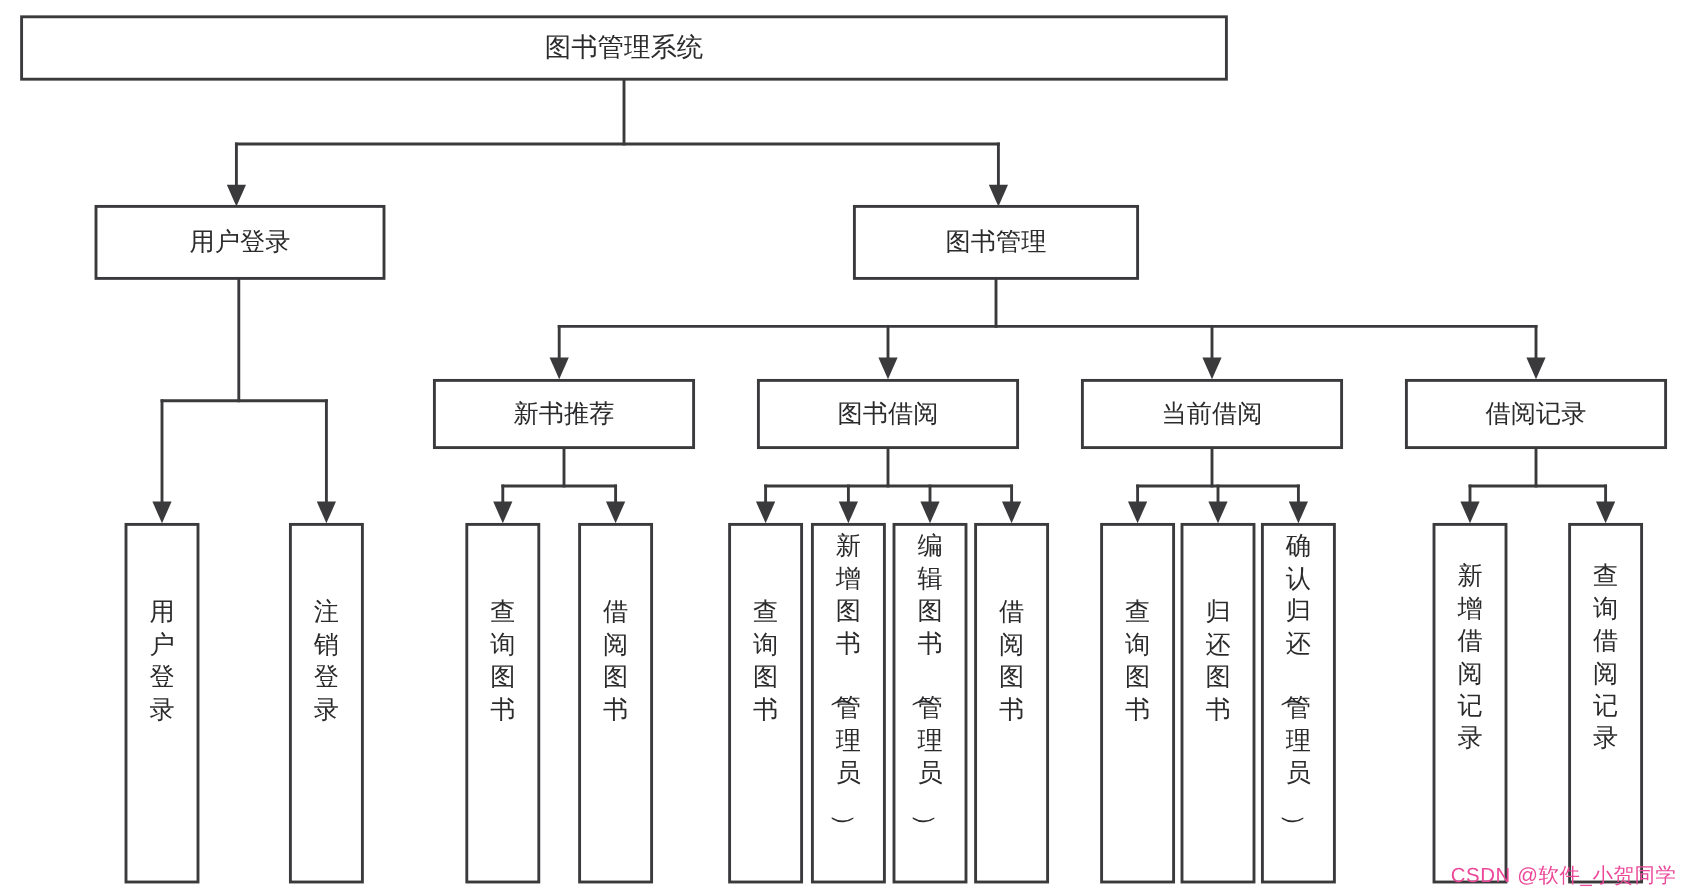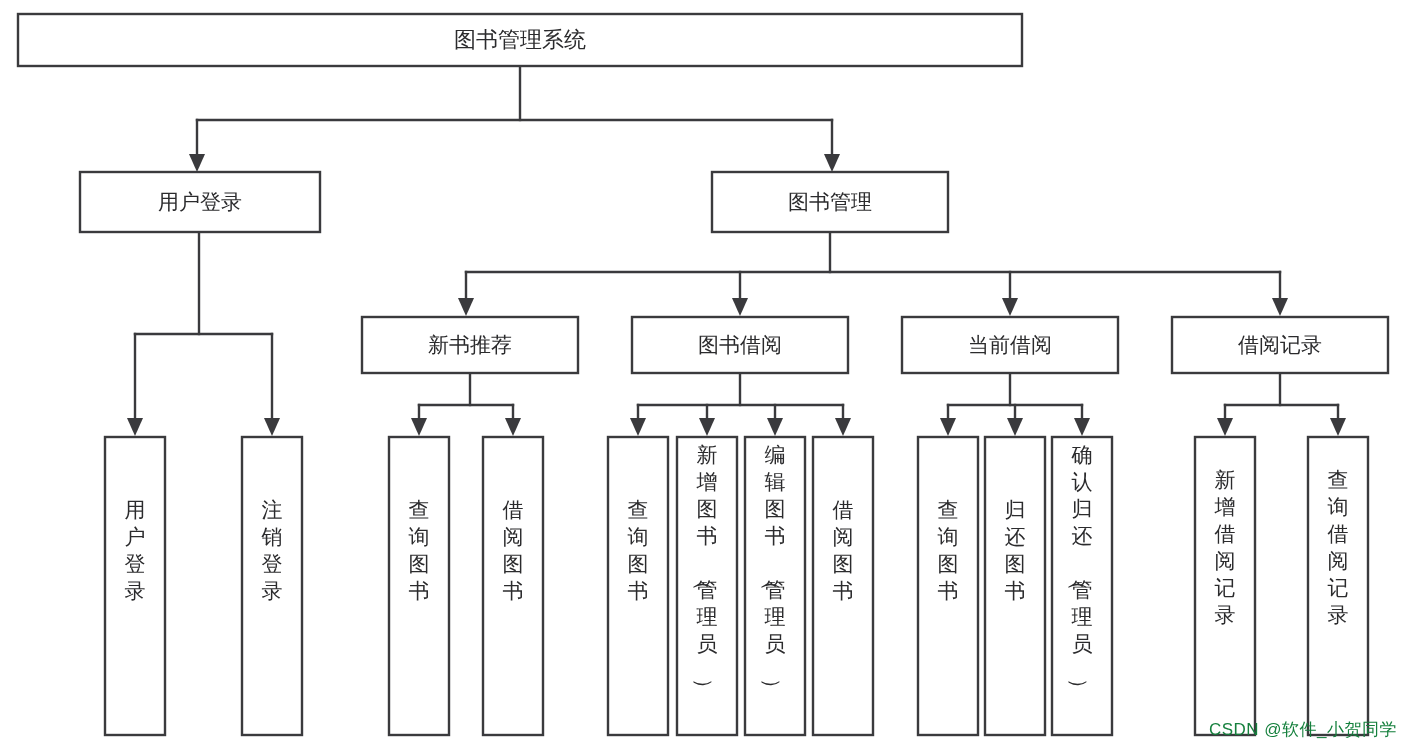--- a/index.html
+++ b/index.html
@@ -22,21 +22,21 @@
   .node-label-root{font-size:22px;}
   .vlabel{
     fill:#2b2b2d;
     font-family:"Liberation Sans","DejaVu Sans",sans-serif;
     font-size:21px;
     text-anchor:middle;
   }
   .watermark{
     position:absolute;
     right:8px;bottom:6px;
-    color:#15803d;
+    color:#ec4899;
     font-size:17px;
     font-family:"Liberation Sans","DejaVu Sans",sans-serif;
     letter-spacing:.5px;
     white-space:nowrap;
     pointer-events:none;
   }
 </style>
 </head>
 <body>
 

